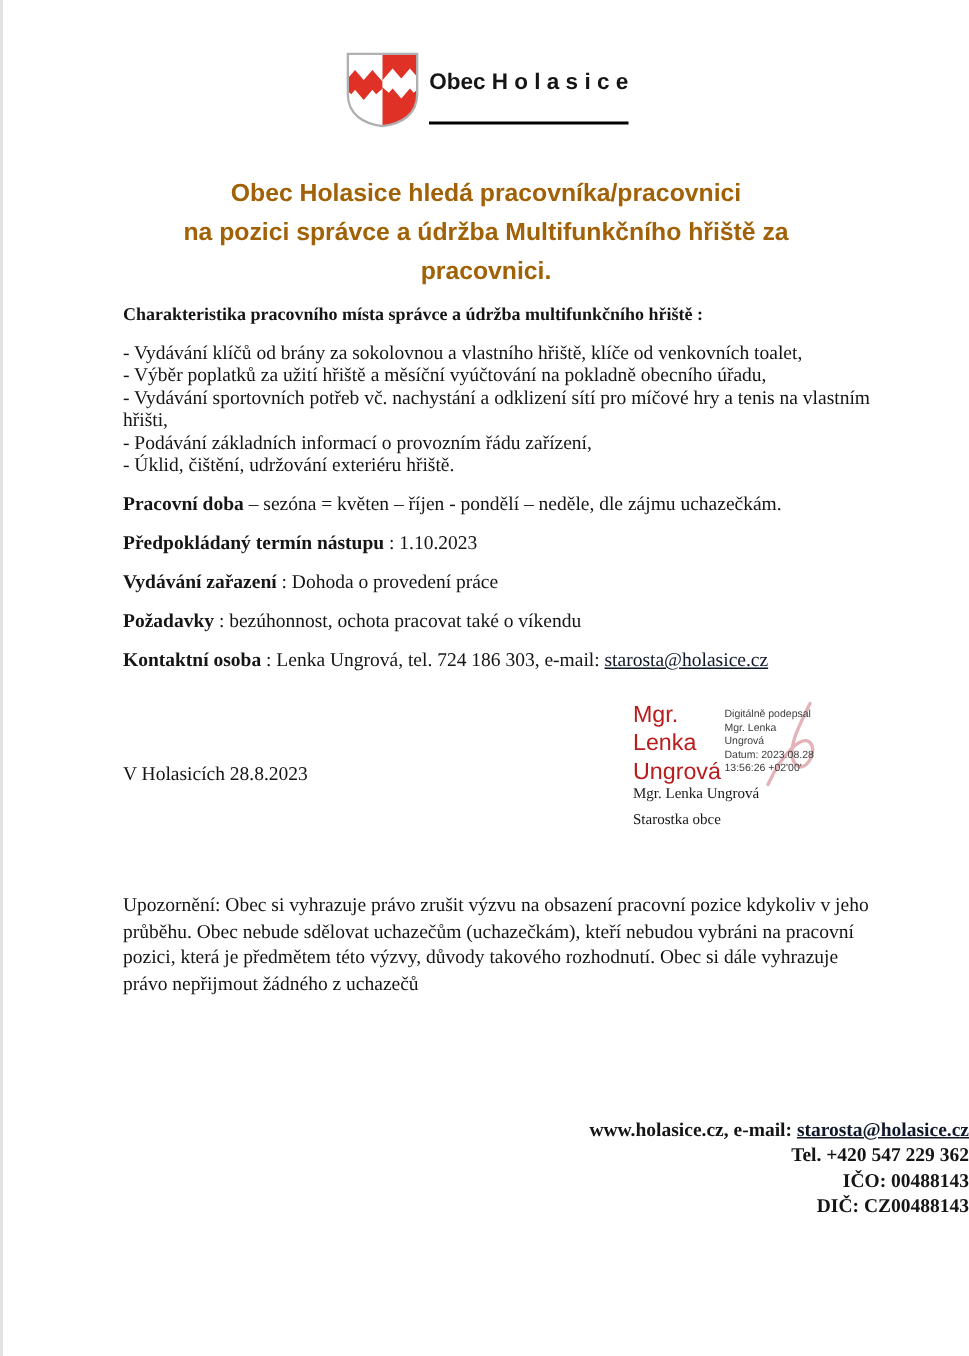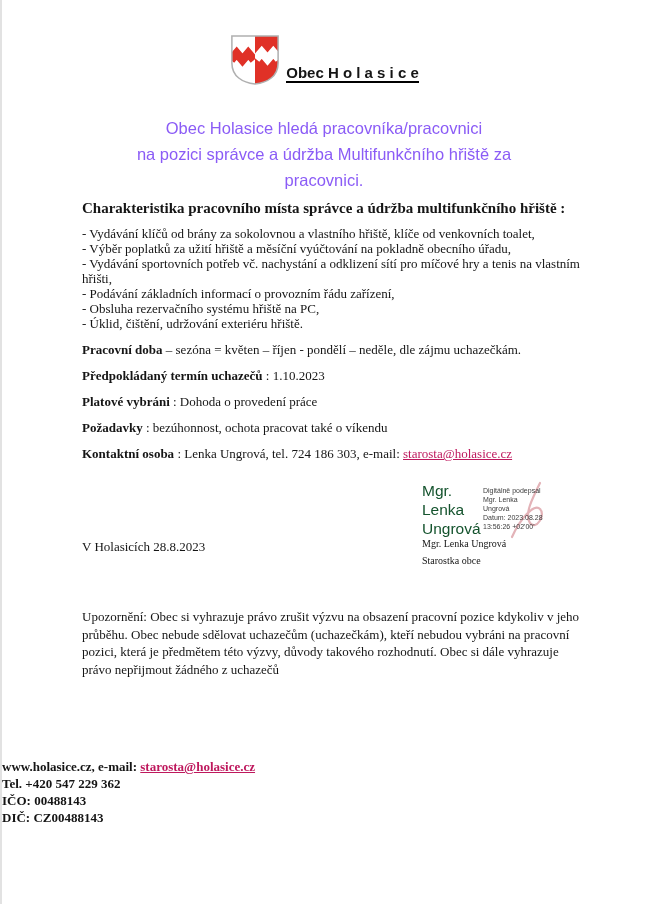--- a/index.html
+++ b/index.html
@@ -15,57 +15,57 @@
   }
   
   .header{margin-top:33px;text-align:center;}
   .header-inner{display:inline-flex;align-items:flex-end;}
   .coat{width:52px;height:54px;display:block;}
   .org-name{
     font-family:"Liberation Sans", sans-serif;
     font-weight:bold;font-size:15px;
     margin-left:5px;margin-bottom:4px;
     border-bottom:2px solid #000;
-    padding-bottom:0;
+    padding-bottom:18px;
     white-space:nowrap;
   }
   
   .doc-title{
     margin-top:24px;text-align:center;
     font-family:"Liberation Sans", sans-serif;
-    font-weight:normal;font-size:16.5px;line-height:26px;
-    color:#8b5cf6;
+    font-weight:bold;font-size:16.5px;line-height:26px;
+    color:#a16207;
   }
   
   .content{padding:0 66px 0 80px;font-size:13px;}
-  .section-heading{margin-top:7px;font-weight:bold;font-size:15px;line-height:17px;}
+  .section-heading{margin-top:7px;font-weight:bold;font-size:12px;line-height:17px;}
   .bullets{margin-top:9px;line-height:15px;}
   .field{margin:11px 0 0 0;line-height:15px;}
   .field-label{font-weight:bold;}
-  .link{color:#be185d;text-decoration:underline;cursor:pointer;}
+  .link{color:#0f172a;text-decoration:underline;cursor:pointer;}
   
   .sig-area{position:relative;height:90px;margin-top:22px;}
-  .place-date{position:absolute;left:0;top:56px;line-height:15px;}
+  .place-date{position:absolute;left:0;top:39px;line-height:15px;}
   .sig-squiggle{position:absolute;left:330px;top:-8px;width:170px;height:75px;pointer-events:none;}
   .sig-big{
     position:absolute;left:340px;top:-2px;
     font-family:"Liberation Sans", sans-serif;
-    font-size:15.5px;line-height:19px;color:#14532d;
+    font-size:15.5px;line-height:19px;color:#b91c1c;
   }
   .sig-details{
     position:absolute;left:401px;top:3px;
     font-family:"Liberation Sans", sans-serif;
     font-size:7px;line-height:9px;color:#3c3c3c;
   }
   .sig-typed{position:absolute;left:340px;top:53px;line-height:16.5px;font-size:10px;}
   
   .notice{margin-top:35px;line-height:17.5px;font-size:13px;}
   
   .footer{
-    margin-top:80px;text-align:left;
+    margin-top:80px;text-align:right;
     font-weight:bold;font-size:13px;line-height:17px;
   }
 </style>
 </head>
 <body>
 
 <div class="page">
 
   <div class="header">
     <div class="header-inner">
@@ -107,30 +107,29 @@
 
   <div class="content">
 
     <div class="section-heading">Charakteristika pracovního místa správce a údržba multifunkčního hřiště :</div>
 
     <div class="bullets">
       <div>- Vydávání klíčů od brány za sokolovnou a vlastního hřiště, klíče od venkovních toalet,</div>
       <div>- Výběr poplatků za užití hřiště a měsíční vyúčtování na pokladně obecního úřadu,</div>
       <div>- Vydávání sportovních potřeb vč. nachystání a odklizení sítí pro míčové hry a tenis na vlastním hřišti,</div>
       <div>- Podávání základních informací o provozním řádu zařízení,</div>
-      <div>- Obsluha rezervačního systému hřiště na PC,</div>
       <div>- Úklid, čištění, udržování exteriéru hřiště.</div>
     </div>
 
     <p class="field"><span class="field-label">Pracovní doba</span><span> – sezóna = květen – říjen - pondělí – neděle, dle zájmu uchazečkám.</span></p>
 
 
-    <p class="field"><span class="field-label">Předpokládaný termín uchazečů</span><span> : 1.10.2023</span></p>
+    <p class="field"><span class="field-label">Předpokládaný termín nástupu</span><span> : 1.10.2023</span></p>
 
-    <p class="field"><span class="field-label">Platové vybráni</span><span> : Dohoda o provedení práce</span></p>
+    <p class="field"><span class="field-label">Vydávání zařazení</span><span> : Dohoda o provedení práce</span></p>
 
     <p class="field"><span class="field-label">Požadavky</span><span> : bezúhonnost, ochota pracovat také o víkendu</span></p>
 
     <p class="field"><span class="field-label">Kontaktní osoba</span><span> : Lenka Ungrová, tel. 724 186 303, e-mail: </span><a class="link">starosta@holasice.cz</a></p>
 
     <div class="sig-area">
       <span class="place-date">V Holasicích 28.8.2023</span>
 
       <svg class="sig-squiggle" viewBox="0 0 170 75">
         <path d="M128 8 C120 24 112 40 118 48 C124 56 134 40 128 34 C122 28 108 44 100 62" fill="none" stroke="#e3b3b8" stroke-width="2.2" stroke-linecap="round"></path>

